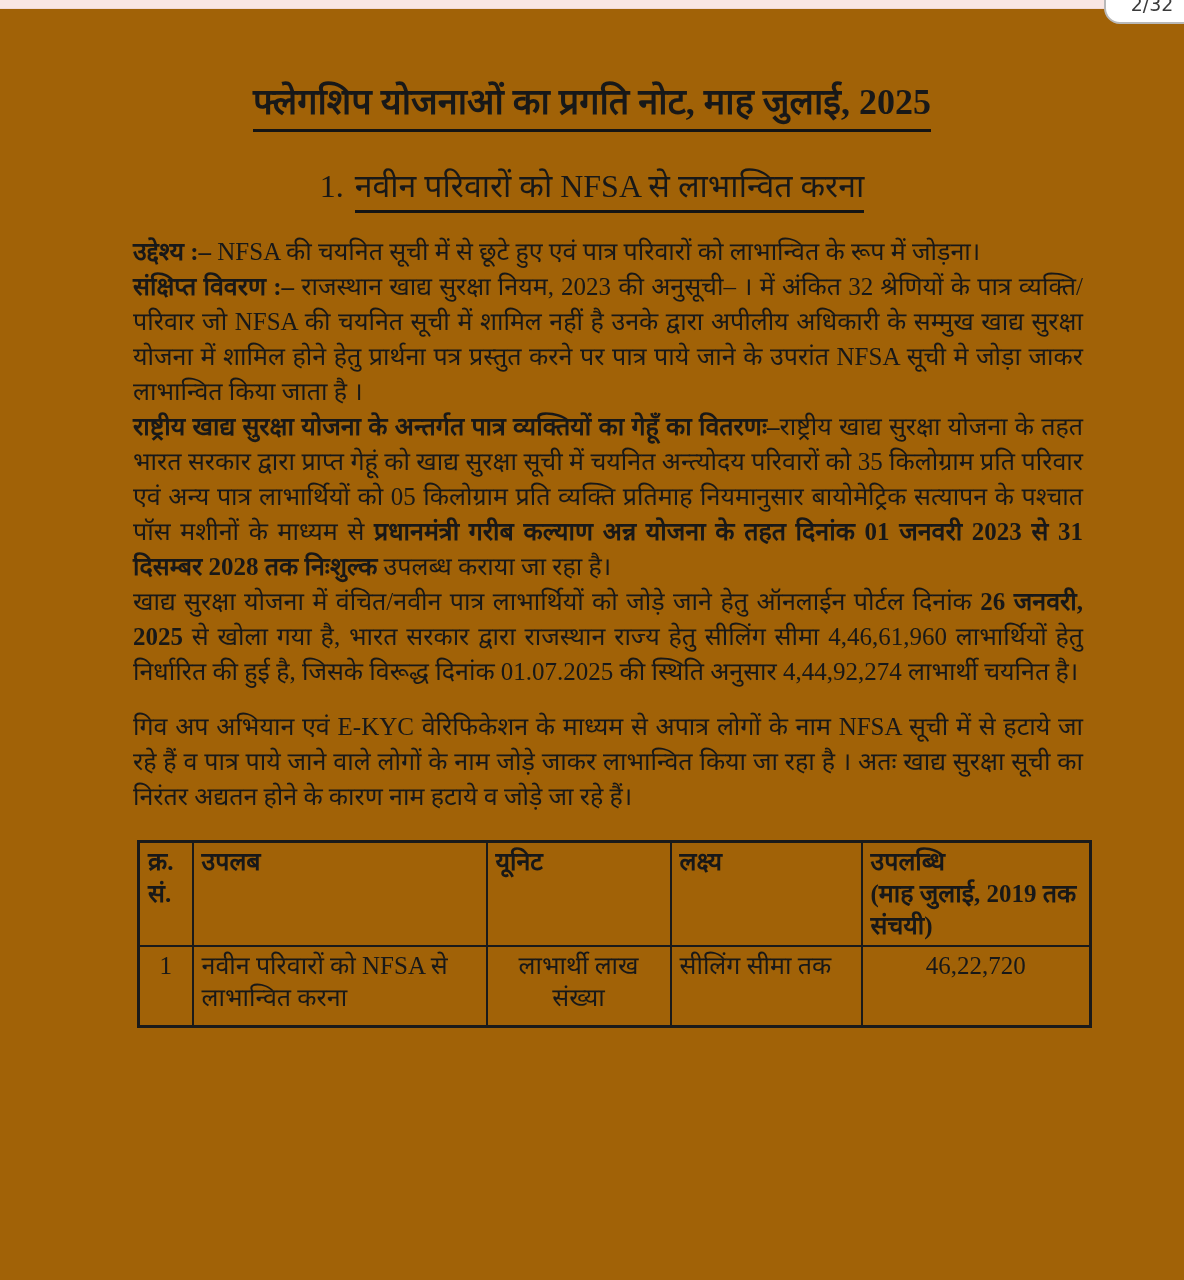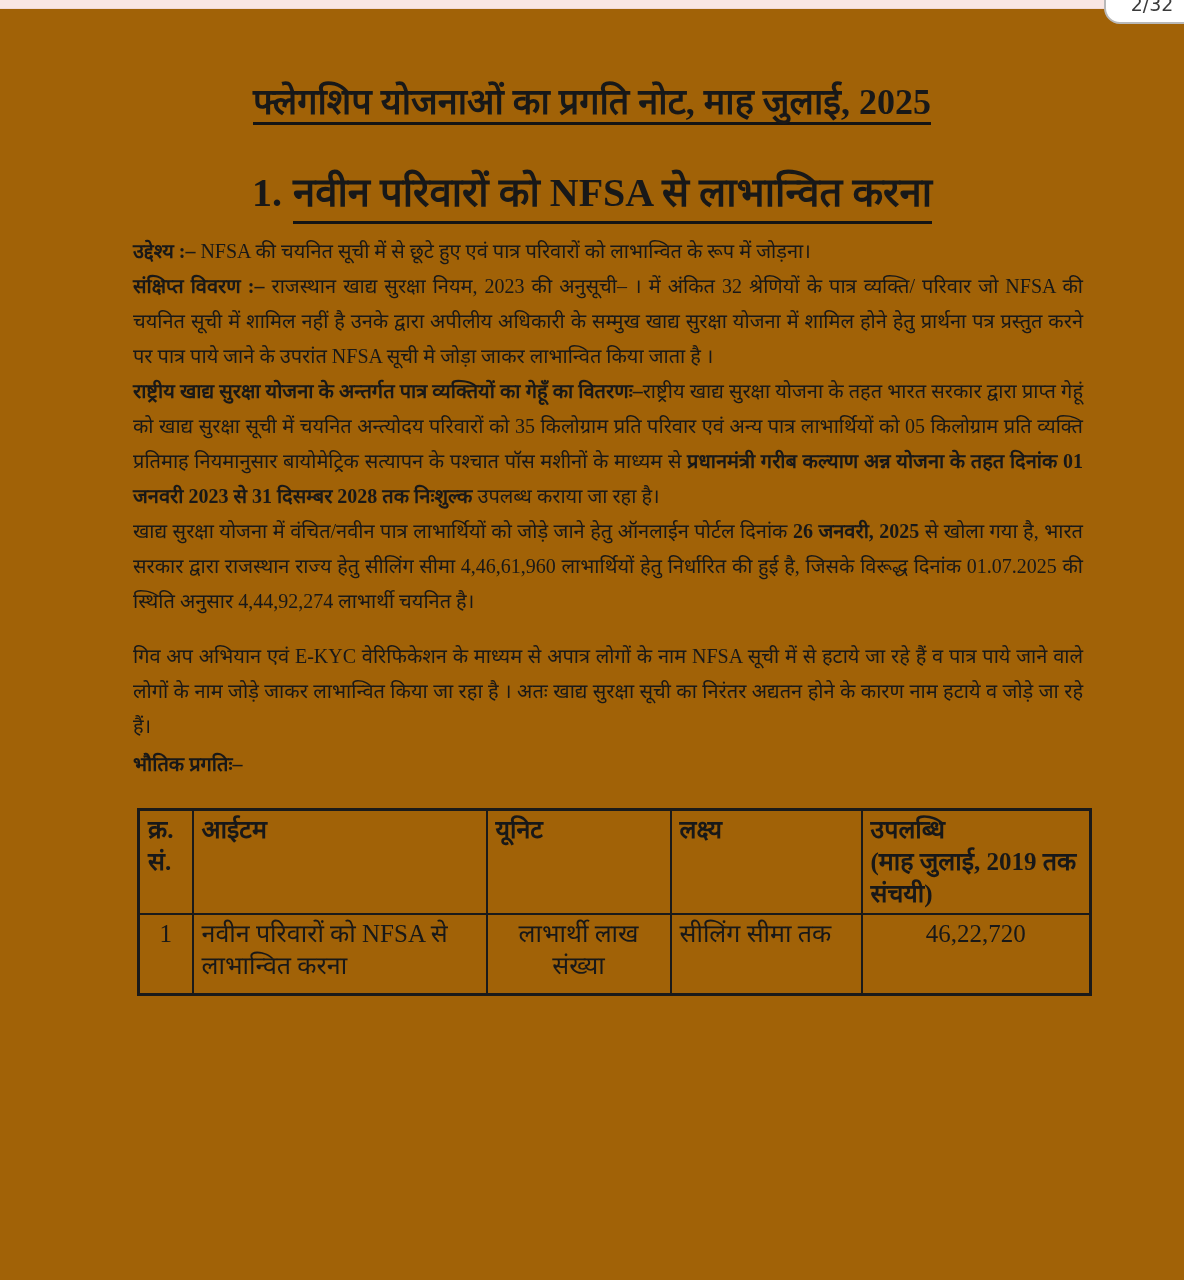--- a/index.html
+++ b/index.html
@@ -44,45 +44,46 @@
     top: 76px;
     left: 0;
     width: 100%;
     text-align: center;
     font-size: 36px;
     font-weight: 700;
     margin: 0;
   }
   .doc-title .u {
     border-bottom: 3px solid #141414;
+    padding-bottom: 7px;
   }
   .doc-subtitle {
     position: absolute;
     top: 163px;
     left: 0;
     width: 100%;
     text-align: center;
-    font-size: 40px;
-    font-weight: 700;
+    font-size: 32px;
+    font-weight: 400;
     margin: 0;
   }
   .doc-subtitle .num { margin-right: 11px; }
   .doc-subtitle .u {
     border-bottom: 3px solid #141414;
     padding-bottom: 6px;
   }
   .content {
     position: absolute;
     top: 234px;
     left: 133px;
     width: 950px;
   }
   .content p {
     margin: 0;
-    font-size: 20px;
+    font-size: 25px;
     line-height: 35px;
     text-align: justify;
   }
   .b { font-weight: 700; }
   .hang-objective   { padding-left: 110px; text-indent: -110px; }
   .hang-beneficiary { padding-left: 152px; text-indent: -152px; }
   .par-giveup { margin-top: 20px !important; }
   .par-progress-heading { margin-top: 3px !important; font-weight: 700; }
   table.progress {
     margin-top: 26px;
@@ -131,34 +132,33 @@
 
 
     <p><span class="b">संक्षिप्त विवरण :– </span><span>राजस्थान खाद्य सुरक्षा नियम, 2023 की अनुसूची– । में अंकित 32 श्रेणियों के पात्र व्यक्ति/ परिवार जो NFSA की चयनित सूची में शामिल नहीं है उनके द्वारा अपीलीय अधिकारी के सम्मुख खाद्य सुरक्षा योजना में शामिल होने हेतु प्रार्थना पत्र प्रस्तुत करने पर पात्र पाये जाने के उपरांत NFSA सूची मे जोड़ा जाकर लाभान्वित किया जाता है ।</span></p>
 
     <p><span class="b">राष्ट्रीय खाद्य सुरक्षा योजना के अन्तर्गत पात्र व्यक्तियों का गेहूँ का वितरणः–</span><span>राष्ट्रीय खाद्य सुरक्षा योजना के तहत भारत सरकार द्वारा प्राप्त गेहूं को खाद्य सुरक्षा सूची में चयनित अन्त्योदय परिवारों को 35 किलोग्राम प्रति परिवार एवं अन्य पात्र लाभार्थियों को 05 किलोग्राम प्रति व्यक्ति प्रतिमाह नियमानुसार बायोमेट्रिक सत्यापन के पश्चात पॉस मशीनों के माध्यम से </span><span class="b">प्रधानमंत्री गरीब कल्याण अन्न योजना के तहत दिनांक 01 जनवरी 2023 से 31 दिसम्बर 2028 तक निःशुल्क</span><span> उपलब्ध कराया जा रहा है।</span></p>
 
     <p><span>खाद्य सुरक्षा योजना में वंचित/नवीन पात्र लाभार्थियों को जोड़े जाने हेतु ऑनलाईन पोर्टल दिनांक </span><span class="b">26 जनवरी, 2025</span><span> से खोला गया है, भारत सरकार द्वारा राजस्थान राज्य हेतु सीलिंग सीमा 4,46,61,960 लाभार्थियों हेतु निर्धारित की हुई है, जिसके विरूद्ध दिनांक 01.07.2025 की स्थिति अनुसार 4,44,92,274 लाभार्थी चयनित है।</span></p>
 
     <p class="par-giveup"><span>गिव अप अभियान एवं E-KYC वेरिफिकेशन के माध्यम से अपात्र लोगों के नाम NFSA सूची में से हटाये जा रहे हैं व पात्र पाये जाने वाले लोगों के नाम जोड़े जाकर लाभान्वित किया जा रहा है । अतः खाद्य सुरक्षा सूची का निरंतर अद्यतन होने के कारण नाम हटाये व जोड़े जा रहे हैं।</span></p>
 
-    <p class="par-progress-heading">भौतिक प्रगतिः–</p>
 
     <table class="progress">
       <colgroup>
         <col style="width:54px">
         <col style="width:294px">
         <col style="width:184px">
         <col style="width:191px">
         <col style="width:229px">
       </colgroup>
       <thead>
         <tr>
           <th>क्र. सं.</th>
-          <th>आईटम</th>
+          <th>उपलब</th>
           <th>यूनिट</th>
           <th>लक्ष्य</th>
           <th><span>उपलब्धि</span><span class="ach-line2">(माह जुलाई, 2019 तक संचयी)</span></th>
         </tr>
       </thead>
       <tbody>
         <tr>
           <td class="cell-center">1</td>
           <td class="cell-left">नवीन परिवारों को NFSA से लाभान्वित करना</td>
           <td class="cell-center">लाभार्थी लाख संख्या</td>

